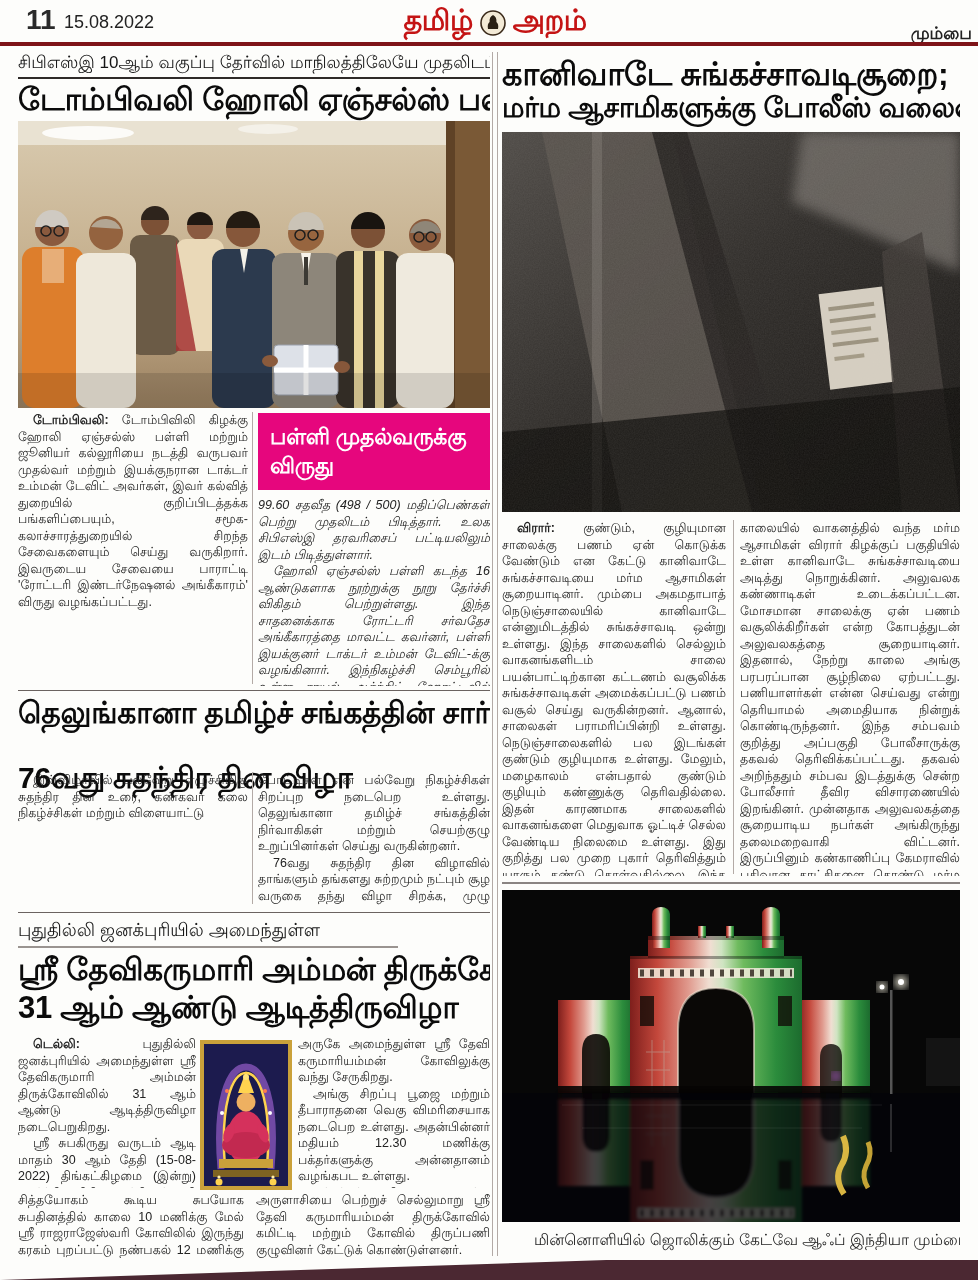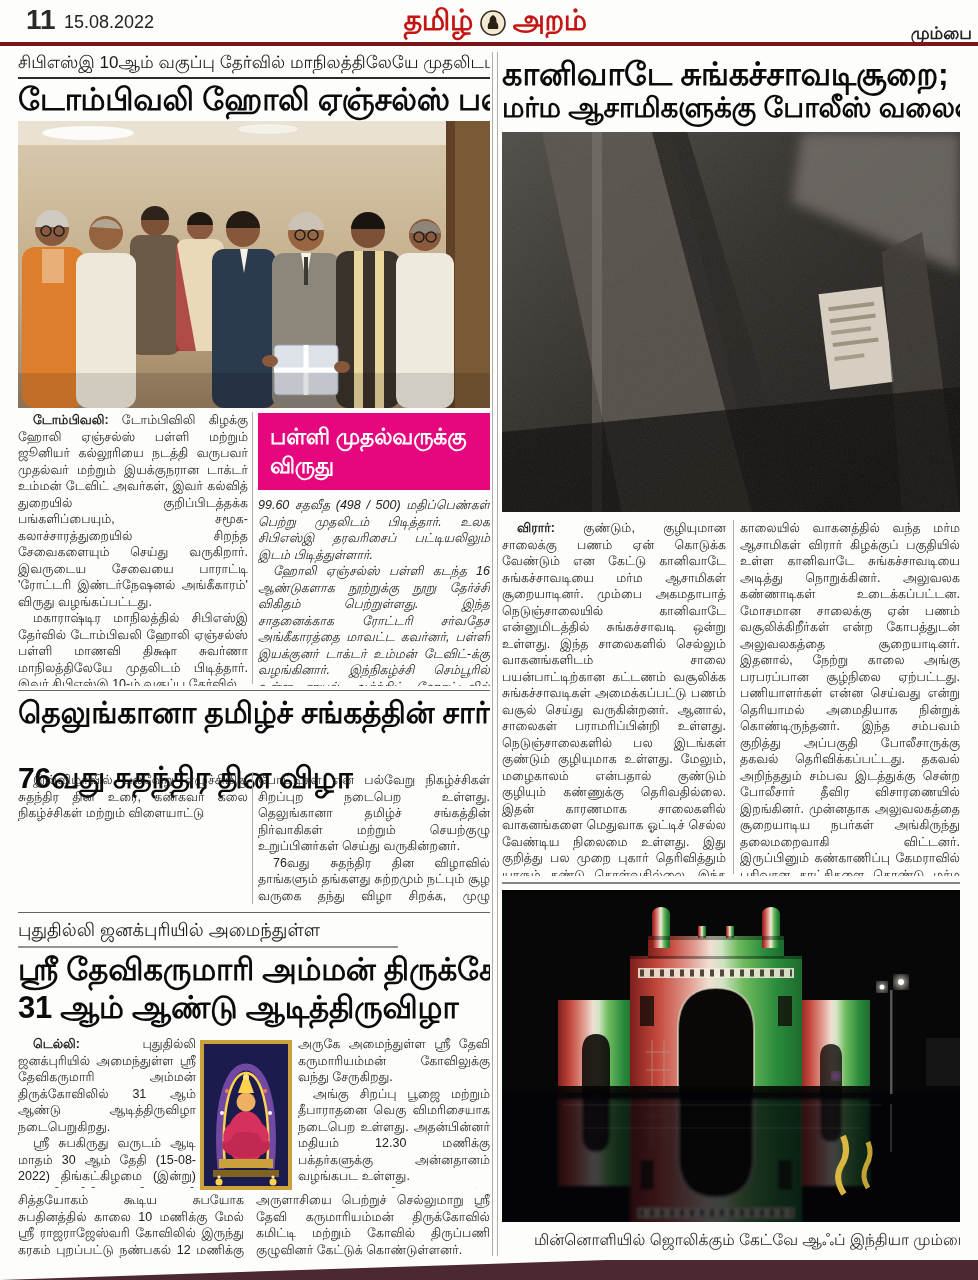--- a/index.html
+++ b/index.html
@@ -117,21 +117,20 @@
       <line x1="256" y1="249" x2="320" y2="249" stroke="#ffffff" stroke-width="5"></line>
       <line x1="288" y1="224" x2="288" y2="274" stroke="#ffffff" stroke-width="5"></line>
       <ellipse cx="252" cy="240" rx="8" ry="6" fill="#8a5a3c"></ellipse>
       <ellipse cx="324" cy="246" rx="8" ry="6" fill="#86573a"></ellipse>
       <rect y="252" width="472" height="35" fill="#000000" opacity="0.12"></rect>
     </svg>
   </div>
 
   <div class="abs bt colwrap" style="left:18px;top:412px;width:230px;height:274px;">
     <p><span class="dl">டோம்பிவலி:</span> <span>டோம்பிவிலி கிழக்கு ஹோலி ஏஞ்சல்ஸ் பள்ளி மற்றும் ஜூனியர் கல்லூரியை நடத்தி வருபவர் முதல்வர் மற்றும் இயக்குநரான டாக்டர் உம்மன் டேவிட் அவர்கள், இவர் கல்வித் துறையில் குறிப்பிடத்தக்க பங்களிப்பையும், சமூக-கலாச்சாரத்துறையில் சிறந்த சேவைகளையும் செய்து வருகிறார். இவருடைய சேவையை பாராட்டி 'ரோட்டரி இண்டர்நேஷனல் அங்கீகாரம்' விருது வழங்கப்பட்டது.</span></p>
-    <p>மகாராஷ்டிர மாநிலத்தில் சிபிஎஸ்இ தேர்வில் டோம்பிவலி ஹோலி ஏஞ்சல்ஸ் பள்ளி மாணவி திக்ஷா சுவர்ணா மாநிலத்திலேயே முதலிடம் பிடித்தார். இவர் சிபிஎஸ்இ 10-ம் வகுப்பு தேர்வில்</p>
   </div>
   <div class="vrule" style="left:252px;top:412px;height:272px;"></div>
   <div class="abs" style="left:258px;top:413px;width:232px;">
     <div class="pinkbox">பள்ளி முதல்வருக்கு விருது</div>
   </div>
   <div class="abs bt ital colwrap" style="left:258px;top:497px;width:232px;height:189px;">
     <p class="ni">99.60 சதவீத (498 / 500) மதிப்பெண்கள் பெற்று முதலிடம் பிடித்தார். உலக சிபிஎஸ்இ தரவரிசைப் பட்டியலிலும் இடம் பிடித்துள்ளார்.</p>
     <p>ஹோலி ஏஞ்சல்ஸ் பள்ளி கடந்த 16 ஆண்டுகளாக நூற்றுக்கு நூறு தேர்ச்சி விகிதம் பெற்றுள்ளது. இந்த சாதனைக்காக ரோட்டரி சர்வதேச அங்கீகாரத்தை மாவட்ட கவர்னர், பள்ளி இயக்குனர் டாக்டர் உம்மன் டேவிட்-க்கு வழங்கினார். இந்நிகழ்ச்சி செம்பூரில் உள்ள ராயல் ஆர்க்கிட் ஹோட்டலில் நடைபெற்றது.</p>
   </div>
 

